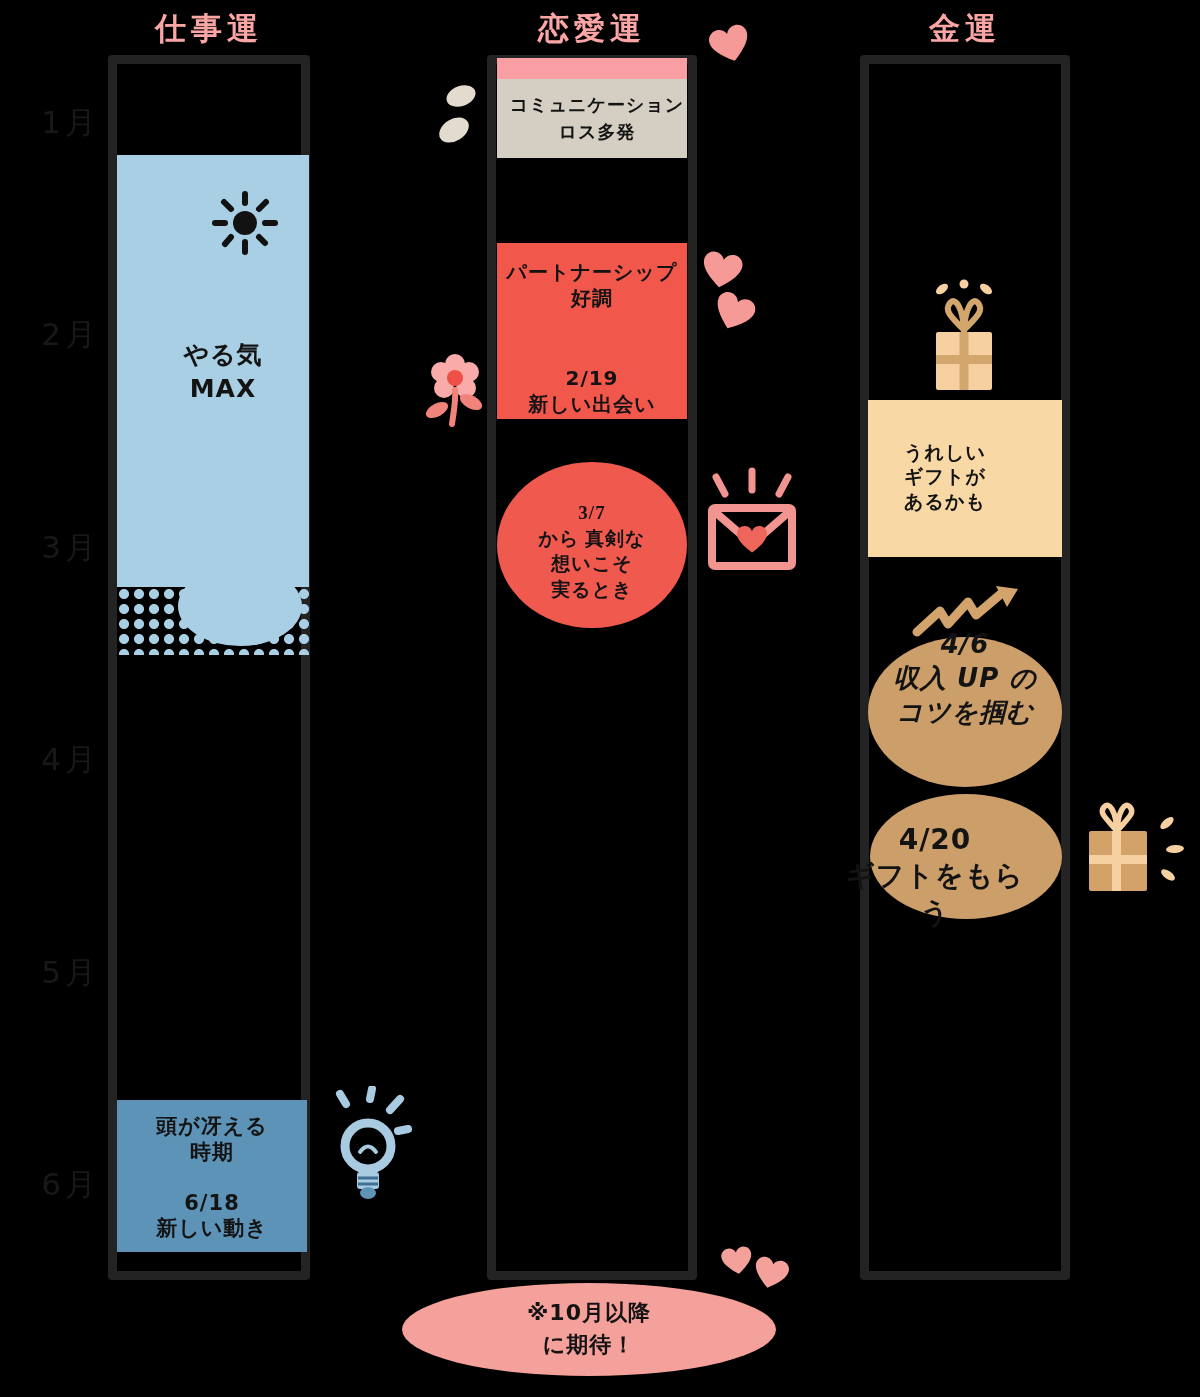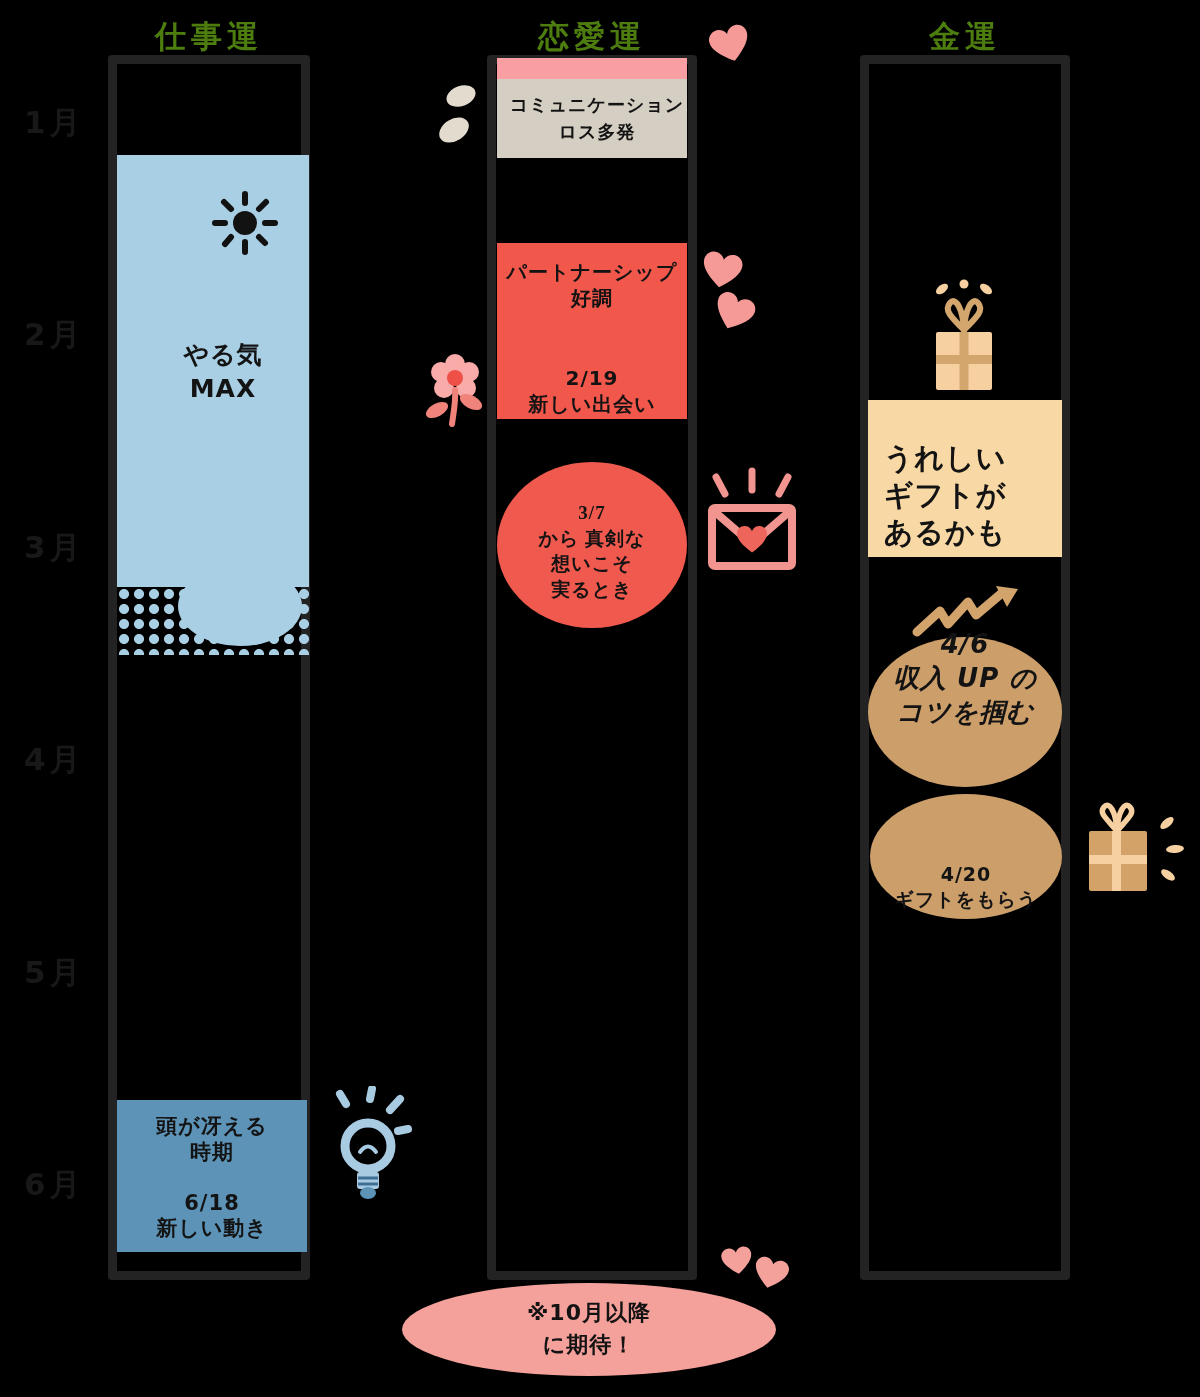--- a/index.html
+++ b/index.html
@@ -5,26 +5,26 @@
   html,body{margin:0;padding:0;background:#000;}
   #stage{
     position:relative;width:1200px;height:1397px;background:#000;overflow:hidden;
     font-family:"DejaVu Sans","Liberation Sans",sans-serif;
   }
   .col-outline{
     position:absolute;top:55px;height:1225px;box-sizing:border-box;
     border:9px solid #232323;border-radius:4px;background:transparent;
   }
   .col-title{
-    position:absolute;top:16px;height:40px;line-height:40px;text-align:center;
-    font-size:31px;font-weight:600;letter-spacing:5px;color:#4d7c0f;white-space:nowrap;
+    position:absolute;top:8px;height:40px;line-height:40px;text-align:center;
+    font-size:31px;font-weight:600;letter-spacing:5px;color:#fca5a5;white-space:nowrap;
   }
   .month-label{
-    position:absolute;left:24px;width:76px;text-align:left;
-    font-size:31px;font-weight:700;letter-spacing:4px;color:#181818;white-space:nowrap;
+    position:absolute;left:24px;width:76px;text-align:right;
+    font-size:31px;font-weight:400;letter-spacing:4px;color:#181818;white-space:nowrap;
   }
   .block{position:absolute;box-sizing:border-box;}
   .txt{
     white-space:pre-line;text-align:center;color:#131313;font-weight:600;
     letter-spacing:1px;
   }
   .abs{position:absolute;}
   
   .blue-block{left:117px;top:155px;width:192px;height:432px;background:#a9cfe4;}
   .halftone{
@@ -39,25 +39,25 @@
   
   .pink-strip{left:497px;top:58px;width:190px;height:21px;background:#f99fa4;}
   .gray-block{left:497px;top:79px;width:190px;height:79px;background:#d4cfc2;}
   .gray-block-txt{left:497px;top:91px;width:200px;font-size:19px;line-height:1.5;}
   .red-block{left:497px;top:243px;width:190px;height:176px;background:#f2574c;}
   .red-block-txt{left:497px;top:259px;width:190px;font-size:20px;line-height:1.32;}
   .red-oval{left:497px;top:462px;width:190px;height:166px;background:#f0594e;border-radius:50%;}
   .red-oval-txt{left:497px;top:500px;width:190px;font-size:19px;line-height:1.35;font-family:Liberation Serif, serif;}
   
   .peach-block{left:868px;top:400px;width:194px;height:157px;background:#f8d8a4;}
-  .peach-block-txt{left:868px;top:440px;width:154px;font-size:29px;line-height:1.28;}
+  .peach-block-txt{left:868px;top:440px;width:154px;font-size:19px;line-height:1.28;}
   .tan-oval1{left:868px;top:637px;width:194px;height:150px;background:#cb9e6a;border-radius:50%;}
   .tan-oval1-txt{left:868px;top:628px;width:194px;font-size:26px;line-height:1.3;font-style:italic;}
   .tan-oval2{left:870px;top:794px;width:192px;height:125px;background:#cb9e6a;border-radius:50%;}
-  .tan-oval2-txt{left:870px;top:822px;width:192px;font-size:19px;line-height:1.3;margin-top:40px;}
+  .tan-oval2-txt{left:839px;top:822px;width:192px;font-size:28px;line-height:1.3;}
   
   .footer-oval{left:402px;top:1283px;width:374px;height:93px;background:#f4a19b;border-radius:50%;}
   .footer-oval-txt{left:402px;top:1297px;width:374px;font-size:22px;line-height:1.45;}
   svg{display:block;}
 </style>
 </head>
 <body>
 
 <div id="stage">
 

